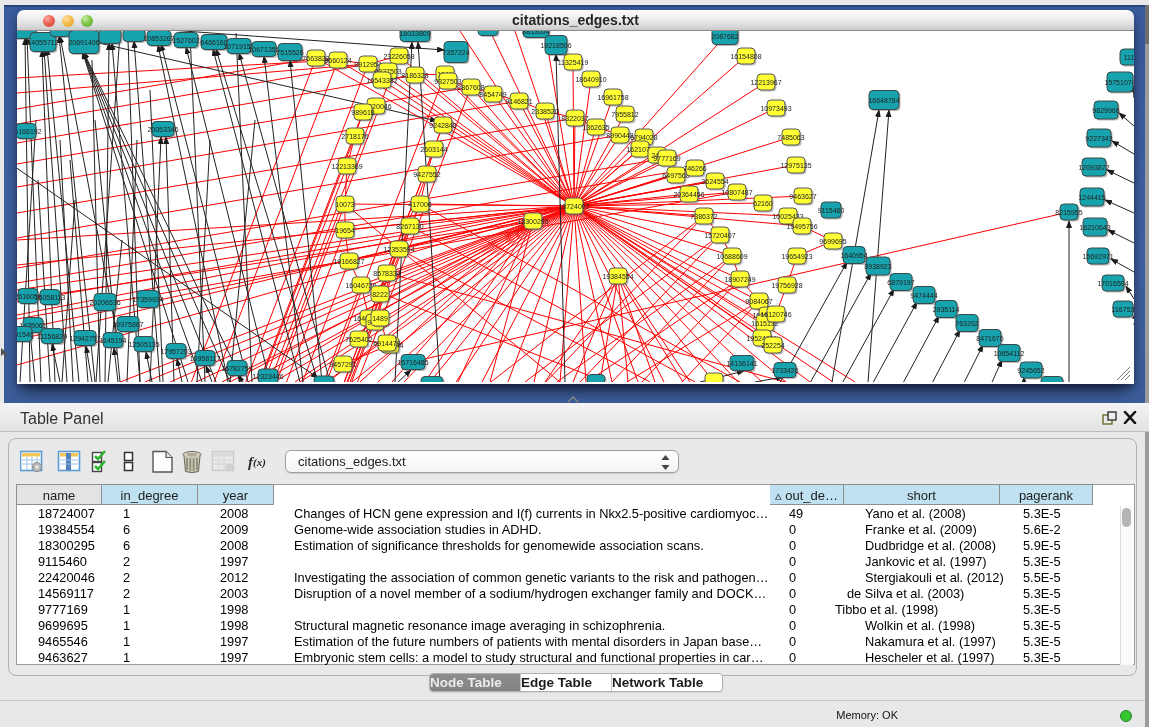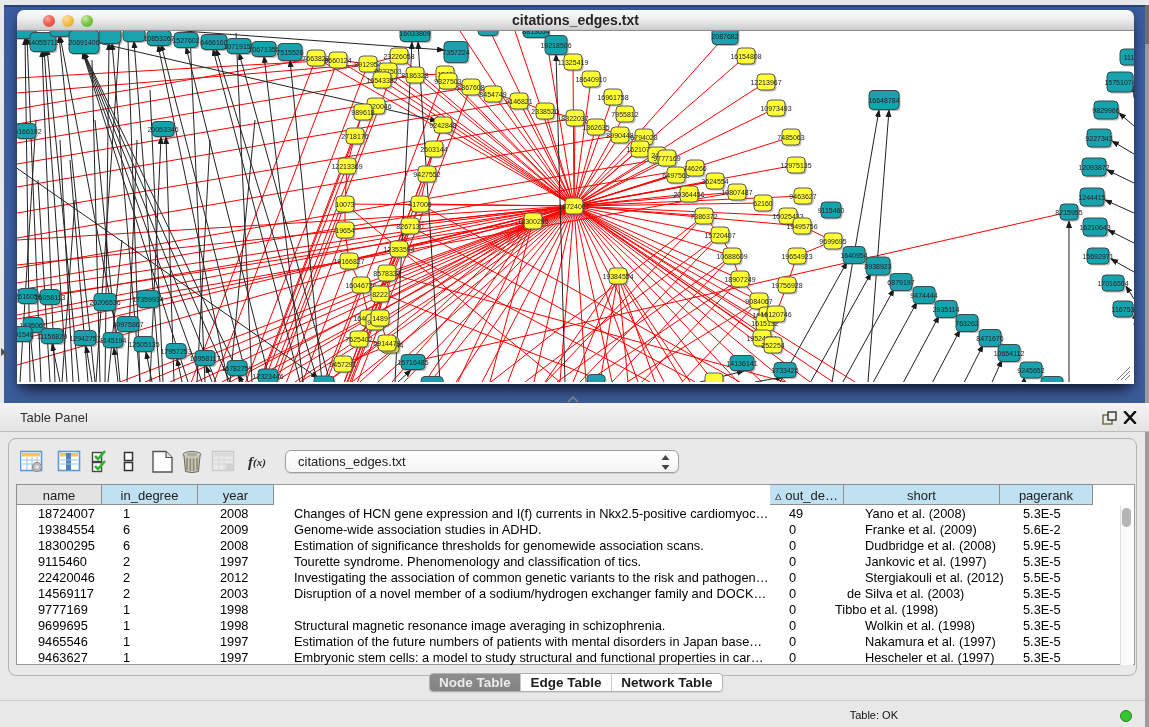--- a/index.html
+++ b/index.html
@@ -11,36 +11,36 @@
 #win{left:13px;top:3px;width:1117px;height:374px;border-radius:7px 7px 0 0;
  box-shadow:0 10px 16px -5px rgba(0,0,10,0.7), 0 3px 7px rgba(0,0,10,0.28)}
 #titlebar{left:0;top:0;width:1117px;height:21px;border-radius:7px 7px 0 0;
  background:linear-gradient(180deg,#fbfbfb 0%,#ededed 45%,#d6d6d6 85%,#c9c9c9 100%);
  border-bottom:1px solid #8d8d8d}
 #title{width:100%;text-align:center;font-size:14px;font-weight:600;line-height:21px;color:#262626}
 .light{position:absolute;top:5px;width:12px;height:12px;border-radius:50%}
 #canvas{left:0;top:21px;width:1117px;height:353px;background:#fff;overflow:hidden}
 #tpbar{left:0;top:403px;width:1149px;height:29px;
  background:linear-gradient(180deg,#f4f4f4,#e3e3e3);border-bottom:1px solid #bdbdbd}
-#tpbar span{position:absolute;left:20px;top:7px;font-size:13px;color:#333}
+#tpbar span{position:absolute;left:20px;top:7px;font-size:16px;color:#333}
 #panel{left:8px;top:438px;width:1129px;height:238px;background:#e9e9e9;
  border:1px solid #b3b3b3;border-radius:8px}
 #combo{left:285px;top:450px;width:394px;height:23px;background:linear-gradient(180deg,#fff,#f4f4f4);
  border:1px solid #9e9e9e;border-radius:6px;font-size:13px;color:#222;line-height:21px;padding-left:12px;
  box-shadow:0 1px 1px rgba(0,0,0,0.12)}
 #tablewrap{left:16px;top:484px;width:1119px;height:181px;background:#fff;border:1px solid #9a9a9a}
 .hcell{position:absolute;top:484px;height:21px;border-right:1px solid #8e8e8e;border-top:1px solid #8e8e8e;border-bottom:1px solid #8e8e8e;
  font-size:13px;color:#222;text-align:center;line-height:21px;background:#bfe1f1}
 .trow{position:absolute;left:16px;width:1077px;height:16px;font-size:12.8px;color:#000}
 .trow span{position:absolute;top:1px;white-space:nowrap}
 #scrollbar{left:1120px;top:506px;width:13px;height:159px;background:#fafafa;border-left:1px solid #ddd}
 #thumb{left:1122px;top:508px;width:9px;height:19px;background:#b5b5b5;border-radius:5px}
 #tabs{left:429px;top:673px;width:294px;height:19px;border:1px solid #b0b0b0;border-radius:4px;background:#fff;
  font-size:13.5px;font-weight:600;display:flex;box-shadow:0 1px 1px rgba(0,0,0,0.08)}
-#tabs div{text-align:center;line-height:18px;color:#1c1c1c}
+#tabs div{line-height:18px;color:#1c1c1c}
 #tabs div.sel{background:linear-gradient(180deg,#8e8e8e,#828282);color:#ececec;border-radius:3px 0 0 3px}
 #tabs div+div{border-left:1px solid #c9c9c9}
 #statline{left:0;top:700px;width:1145px;height:1px;background:#c9c9c9}
 #mem{right:33px;top:709px;font-size:11px;color:#111}
 #memdot{left:1120px;top:710px;width:12px;height:12px;border-radius:50%;background:#35c72f;border:1px solid #2a7d2a}
 </style></head>
 <body>
 <div id="root">
 <div class="abs" id="mdi">
 <div class="abs" id="win">
@@ -867,21 +867,20 @@
       <span style="left:204px">2008</span>
       <span style="left:278px">Estimation of significance thresholds for genomewide association scans.</span>
       <span style="left:773px">0</span>
       <span style="left:849px">Dudbridge et al. (2008)</span>
       <span style="left:1007px">5.9E-5</span>
     </div>
     <div class="trow" style="top:553px">
       <span style="left:22px">9115460</span>
       <span style="left:107px">2</span>
       <span style="left:204px">1997</span>
-      <span style="left:278px">Tourette syndrome. Phenomenology and classification of tics.</span>
       <span style="left:773px">0</span>
       <span style="left:849px">Jankovic et al. (1997)</span>
       <span style="left:1007px">5.3E-5</span>
     </div>
     <div class="trow" style="top:569px">
       <span style="left:22px">22420046</span>
       <span style="left:107px">2</span>
       <span style="left:204px">2012</span>
       <span style="left:278px">Investigating the association of common genetic variants to the risk and pathogen…</span>
       <span style="left:773px">0</span>
@@ -933,20 +932,20 @@
       <span style="left:1007px">5.3E-5</span>
     </div>
 <div class="abs" id="scrollbar"></div>
 <div class="abs" id="thumb"></div>
 <div class="abs" id="tabs">
       <div class="sel" style="width:90px">Node Table</div>
       <div style="width:91px">Edge Table</div>
       <div style="width:111px">Network Table</div>
     </div>
 <div class="abs" id="statline"></div>
-<div class="abs" id="mem">Table: OK</div>
+<div class="abs" id="mem">Memory: OK</div>
 <div class="abs" id="memdot"></div>
 <svg class="abs" style="left:566px;top:396px" width="14" height="7" viewBox="0 0 14 7">
       <path d="M2 6 L7 1 L12 6" fill="none" stroke="#888" stroke-width="1.4"></path>
     </svg>
 <svg class="abs" style="left:0px;top:347px" width="8" height="12" viewBox="0 0 8 12">
       <path d="M1 1 L1 9 L3.5 7 L5 11 L6.5 10 L5 6.5 L7.5 6 Z" fill="#555"></path>
     </svg>
 </div>
 </body></html>

